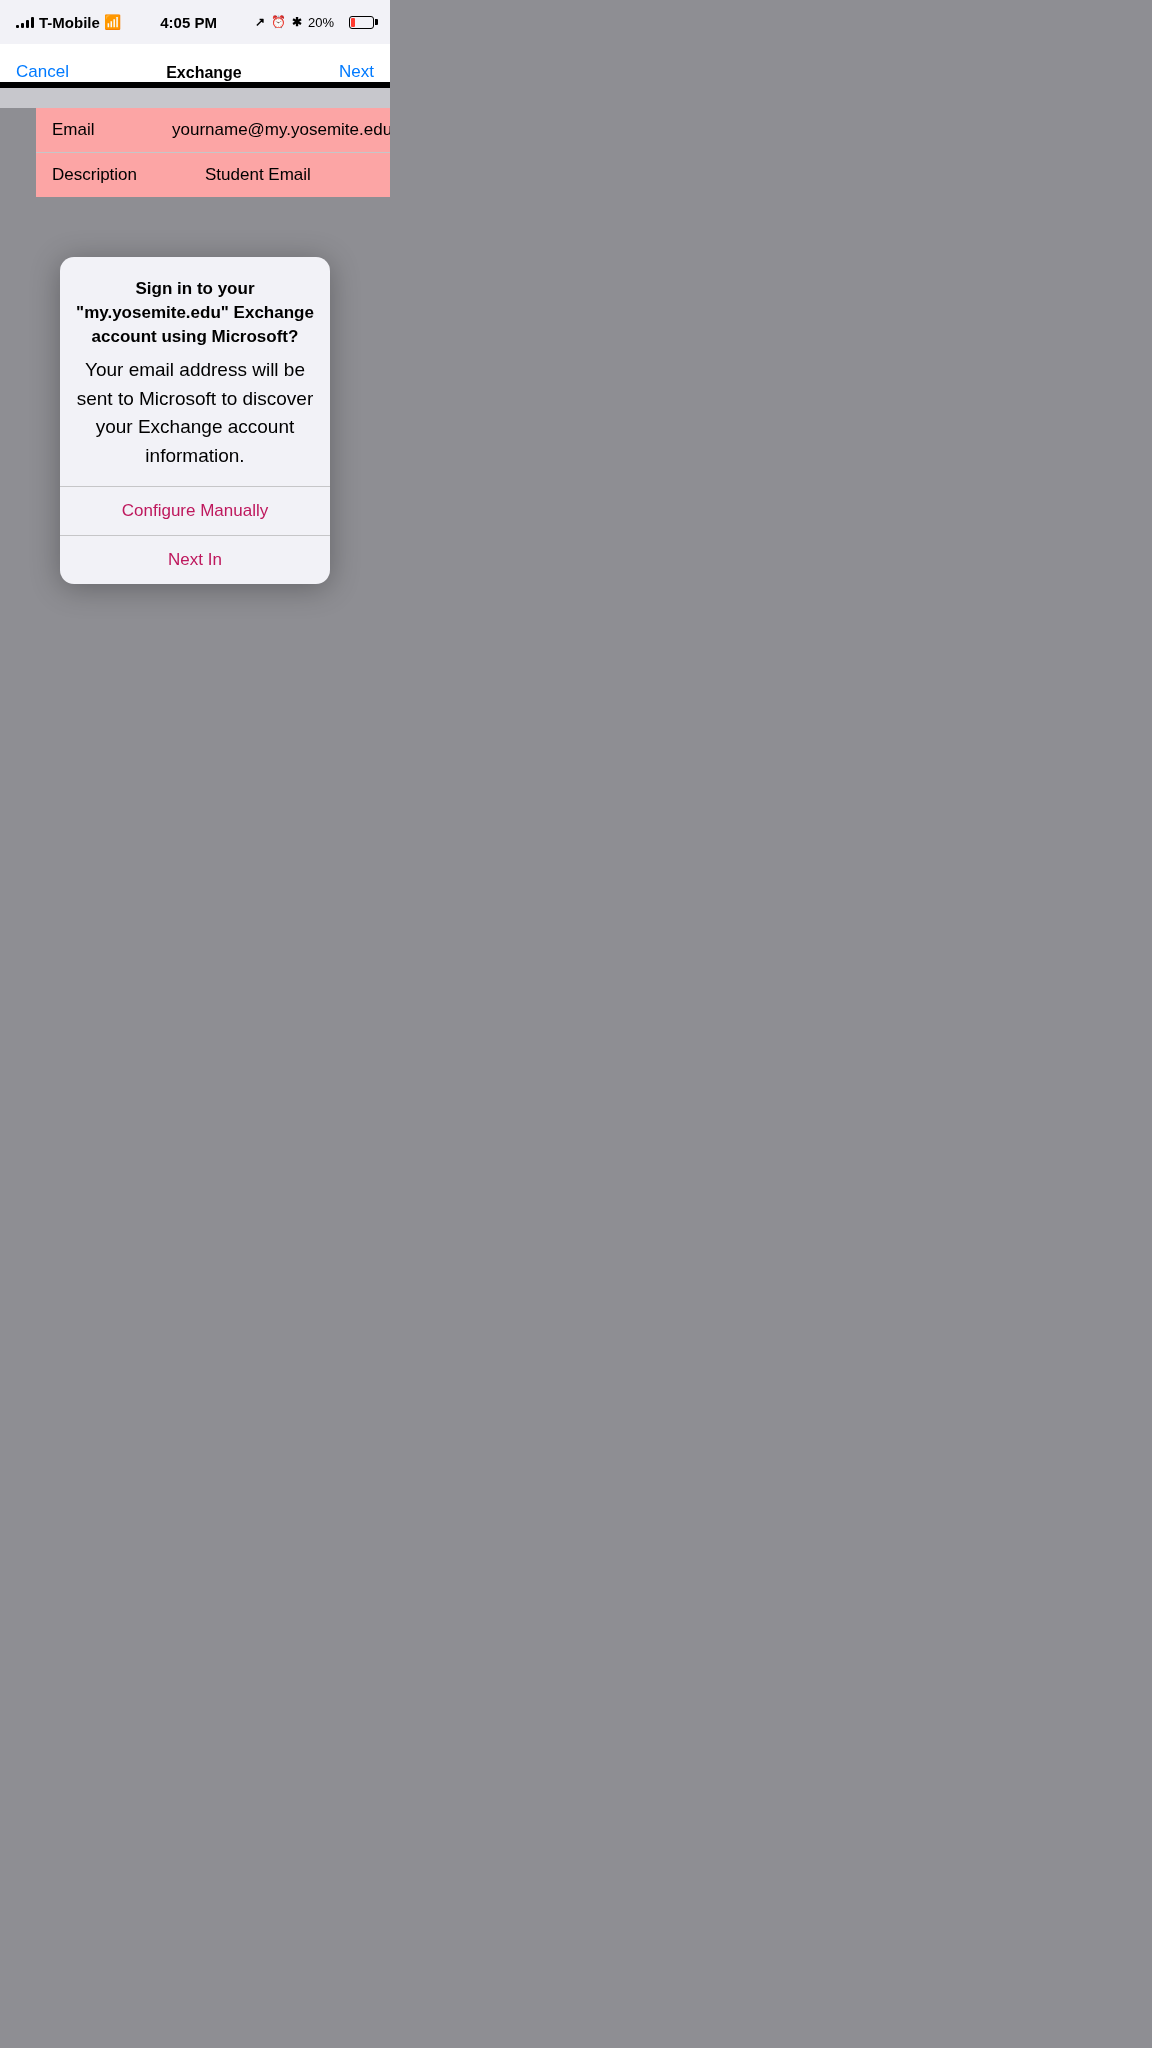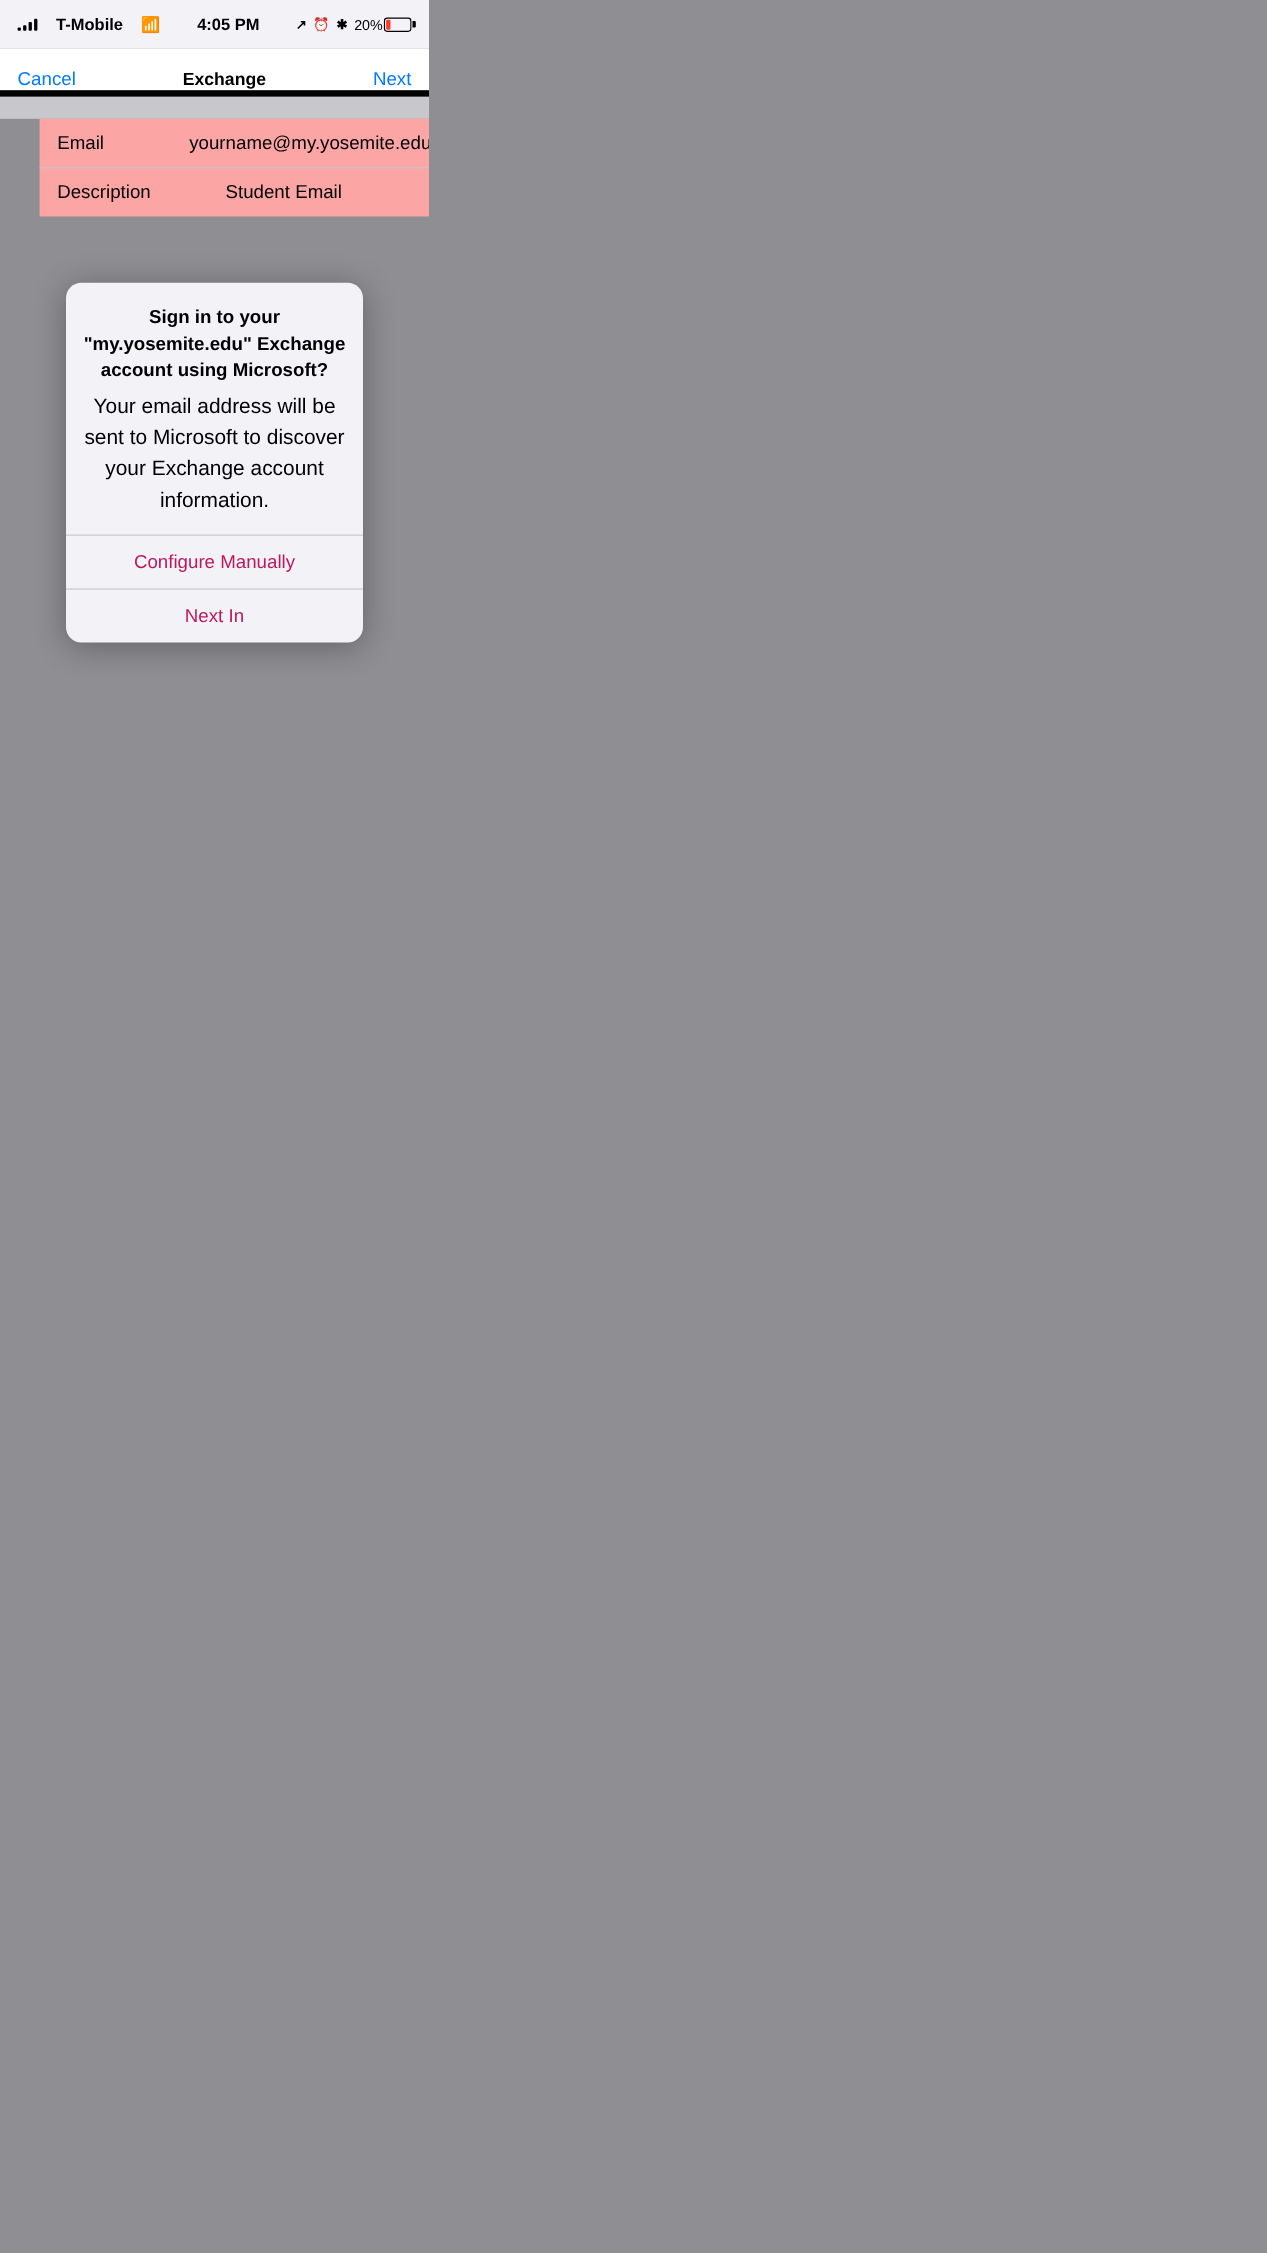--- a/index.html
+++ b/index.html
@@ -27,21 +27,21 @@
       align-items: center;
       justify-content: space-between;
       padding: 0 16px;
       font-size: 15px;
       font-weight: 600;
     }
 
     .status-left {
       display: flex;
       align-items: center;
-      gap: 17px;
+      gap: 5px;
       font-size: 15px;
       font-weight: 600;
     }
 
     .signal-bars {
       display: flex;
       align-items: flex-end;
       gap: 2px;
       height: 12px;
     }
@@ -74,21 +74,21 @@
     .status-right {
       display: flex;
       align-items: center;
       gap: 6px;
       font-size: 12px;
     }
 
     .battery-container {
       display: flex;
       align-items: center;
-      gap: 1px;
+      gap: 15px;
     }
 
     .battery {
       width: 25px;
       height: 13px;
       border: 1.5px solid #000;
       border-radius: 3px;
       position: relative;
       padding: 1px;
     }

